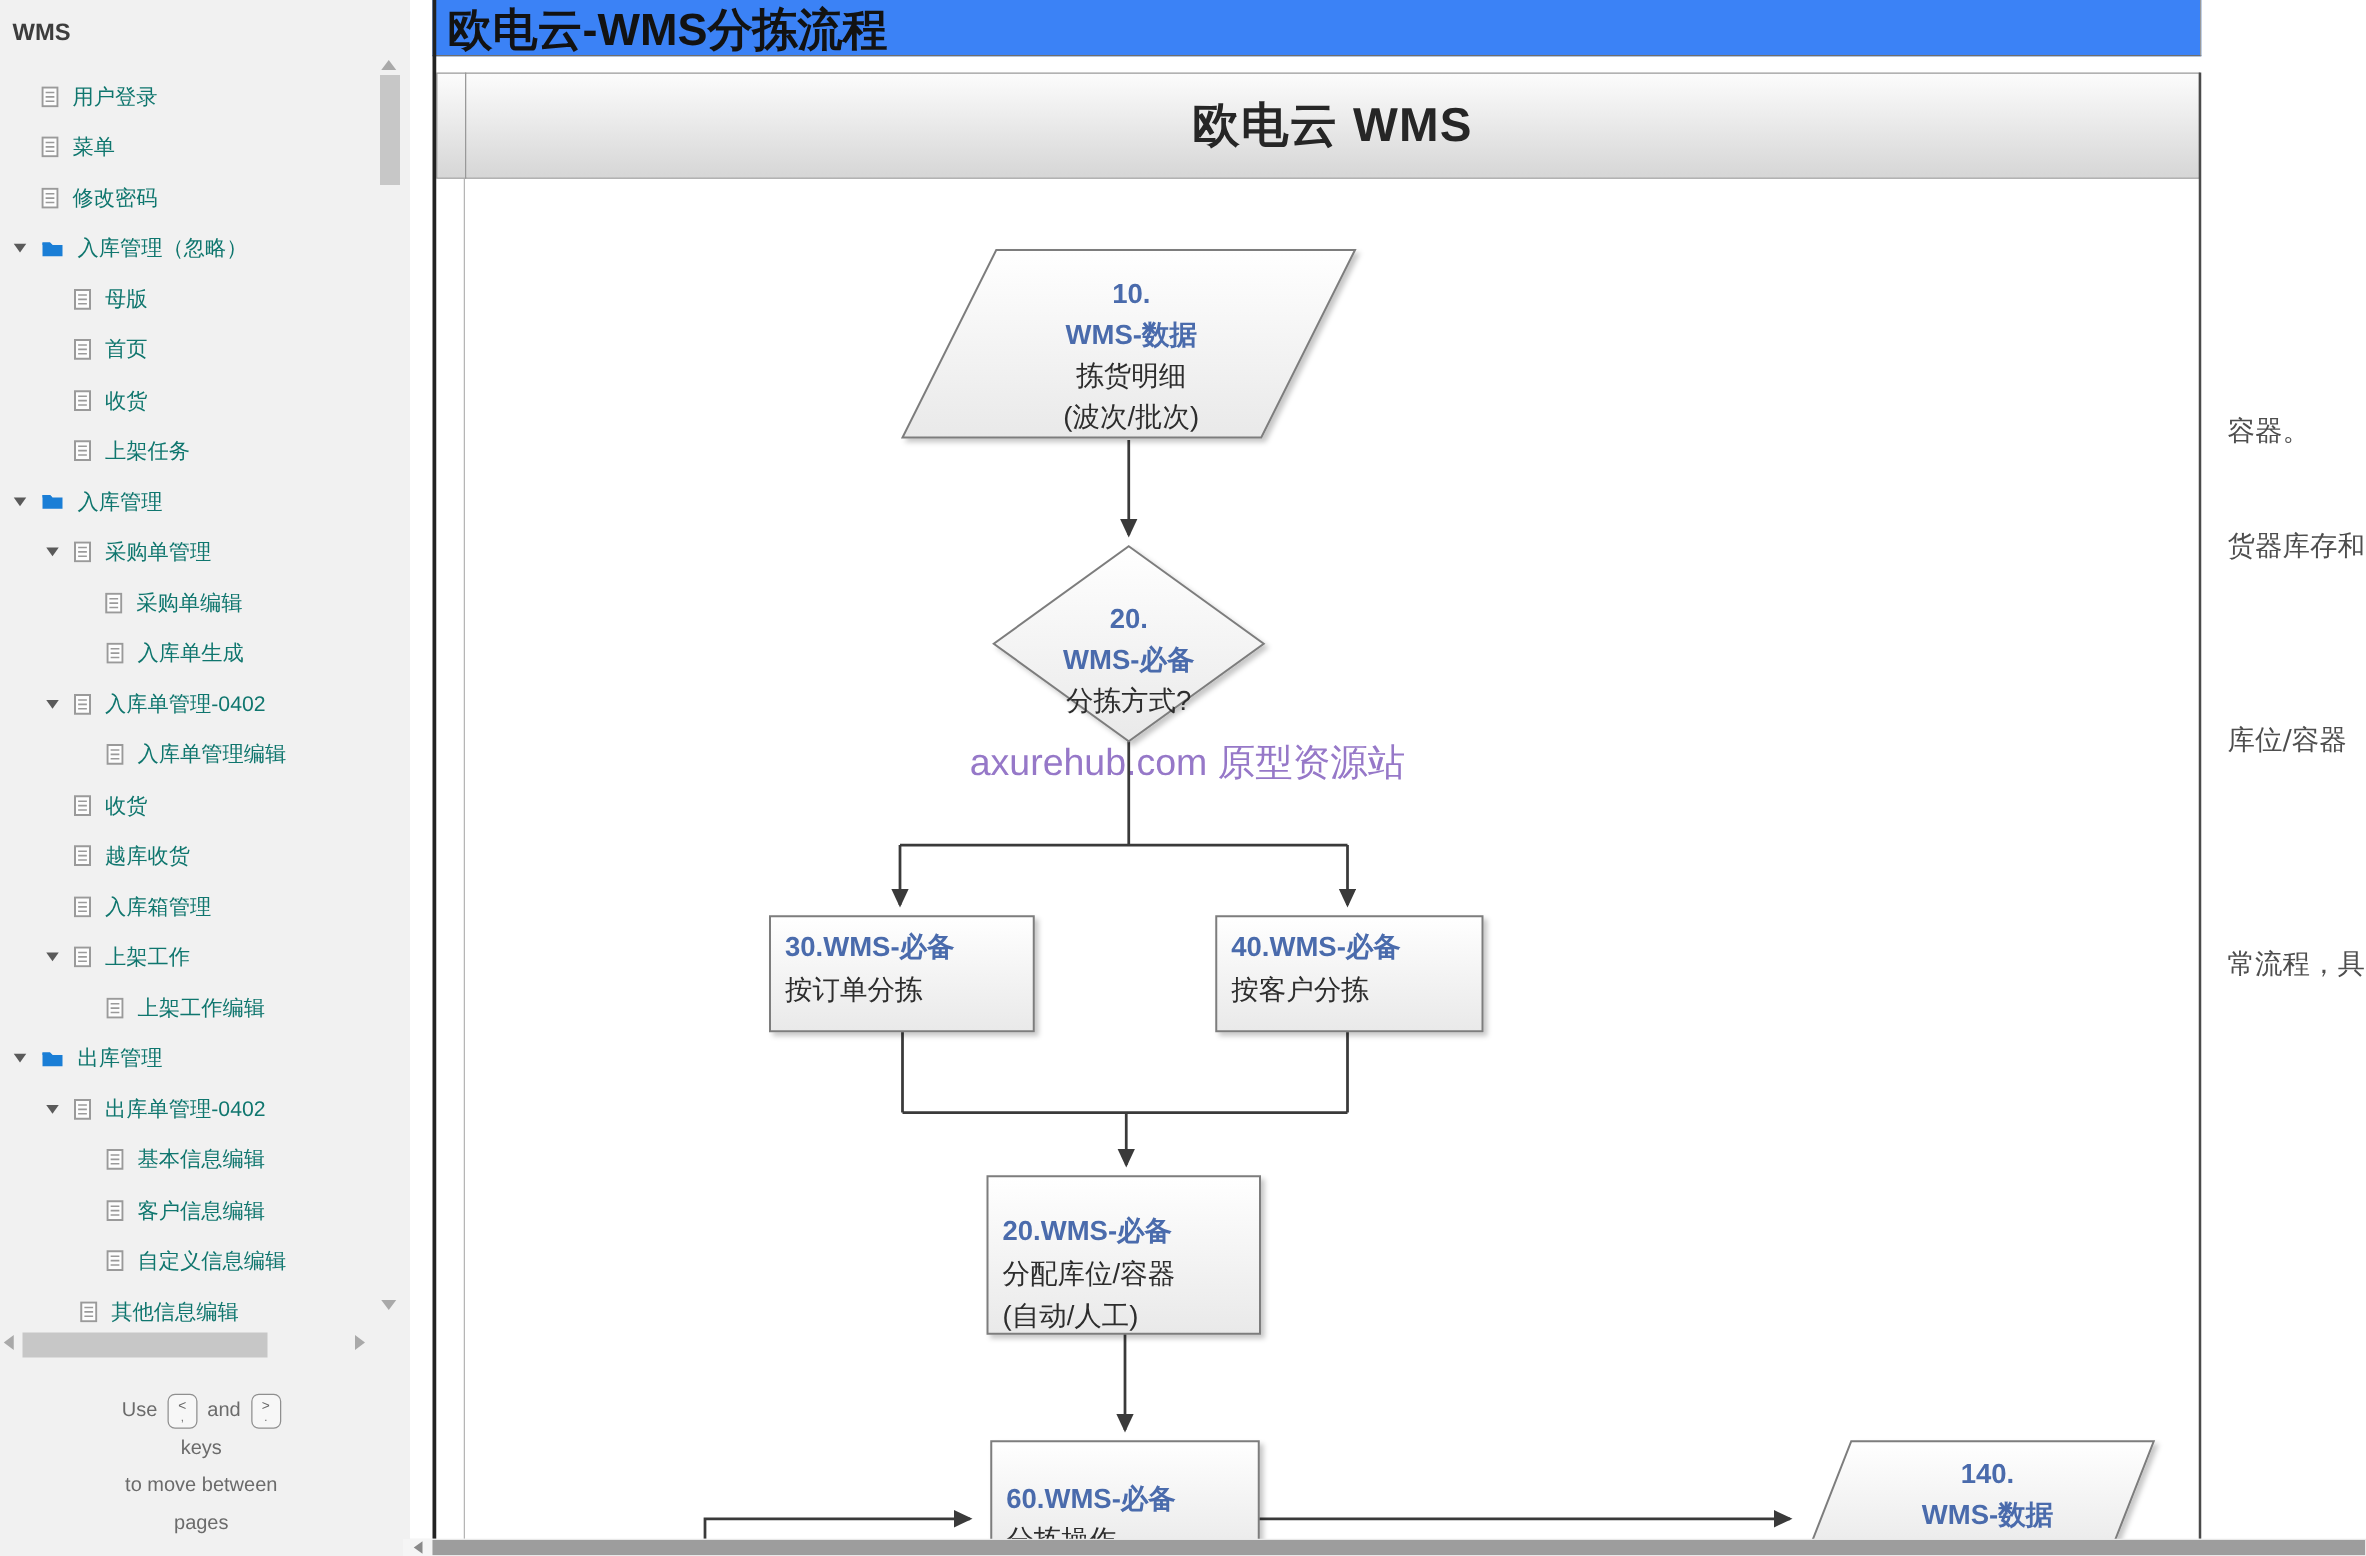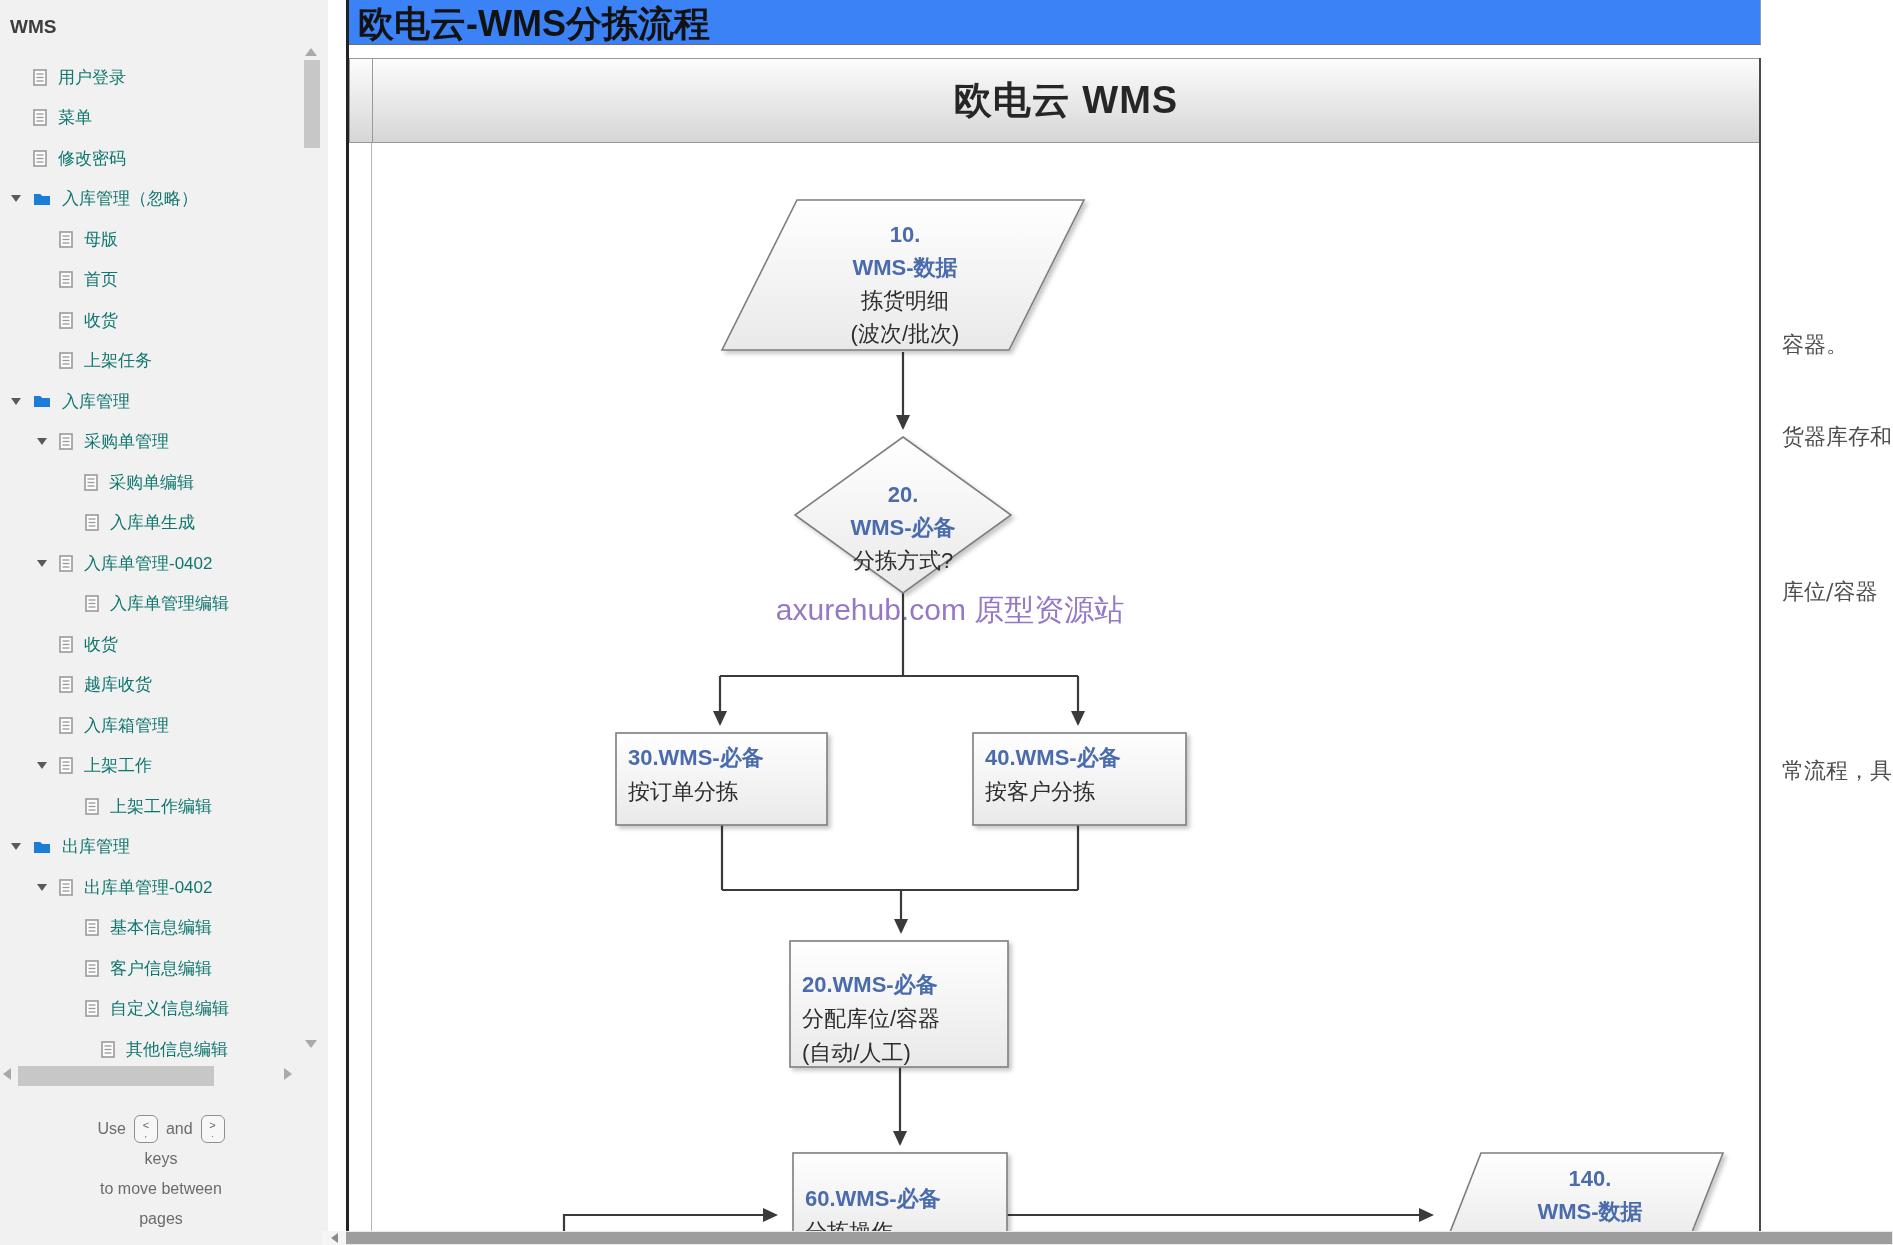--- a/index.html
+++ b/index.html
@@ -362,21 +362,21 @@
           <span class="ticon">
             <svg width="14" height="17" viewBox="0 0 14 17">
               <rect x="1" y="1" width="12" height="15" fill="#fdfdfd" stroke="#9a9a9a" stroke-width="1.6"></rect>
               <line x1="3.5" y1="5" x2="10.5" y2="5" stroke="#9a9a9a" stroke-width="1.3"></line>
               <line x1="3.5" y1="8.5" x2="10.5" y2="8.5" stroke="#9a9a9a" stroke-width="1.3"></line>
               <line x1="3.5" y1="12" x2="10.5" y2="12" stroke="#9a9a9a" stroke-width="1.3"></line>
             </svg>
           </span>
           <span class="tlabel">自定义信息编辑</span>
         </div>
-        <div class="trow" style="padding-left: 79px;">
+        <div class="trow" style="padding-left: 42px;">
           <span class="exp-slot"></span>
           <span class="ticon">
             <svg width="14" height="17" viewBox="0 0 14 17">
               <rect x="1" y="1" width="12" height="15" fill="#fdfdfd" stroke="#9a9a9a" stroke-width="1.6"></rect>
               <line x1="3.5" y1="5" x2="10.5" y2="5" stroke="#9a9a9a" stroke-width="1.3"></line>
               <line x1="3.5" y1="8.5" x2="10.5" y2="8.5" stroke="#9a9a9a" stroke-width="1.3"></line>
               <line x1="3.5" y1="12" x2="10.5" y2="12" stroke="#9a9a9a" stroke-width="1.3"></line>
             </svg>
           </span>
           <span class="tlabel">其他信息编辑</span>

